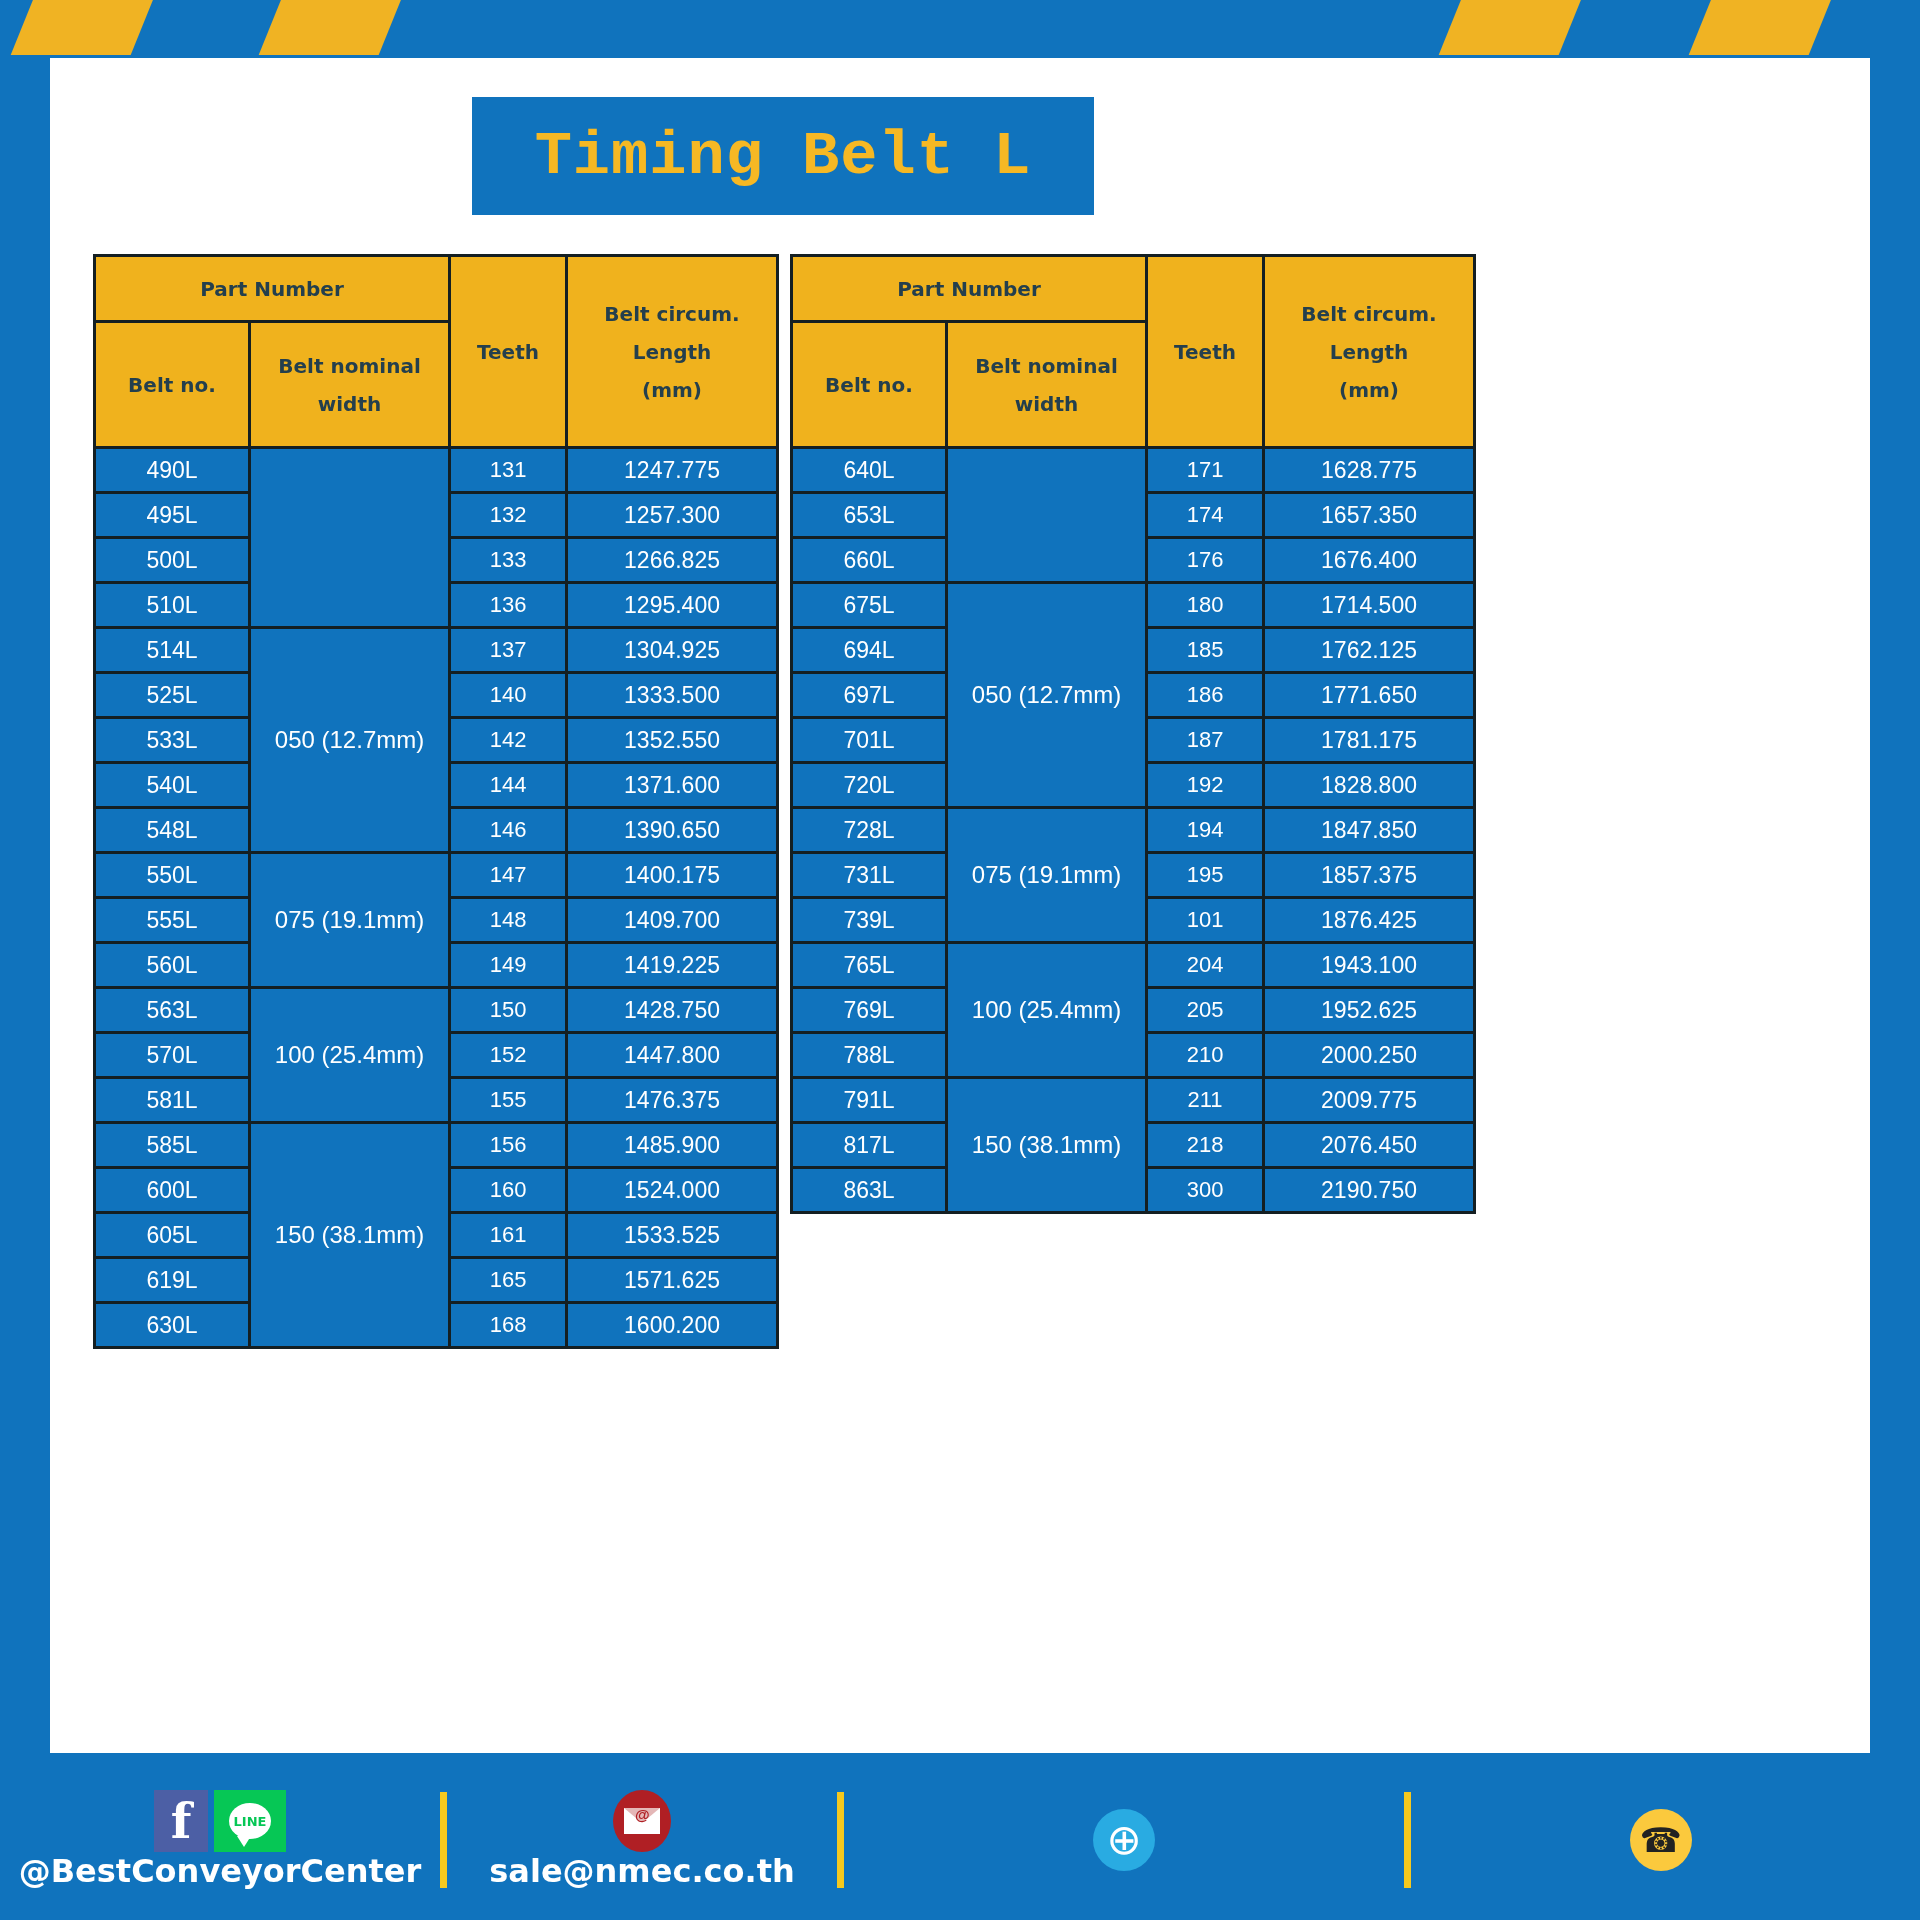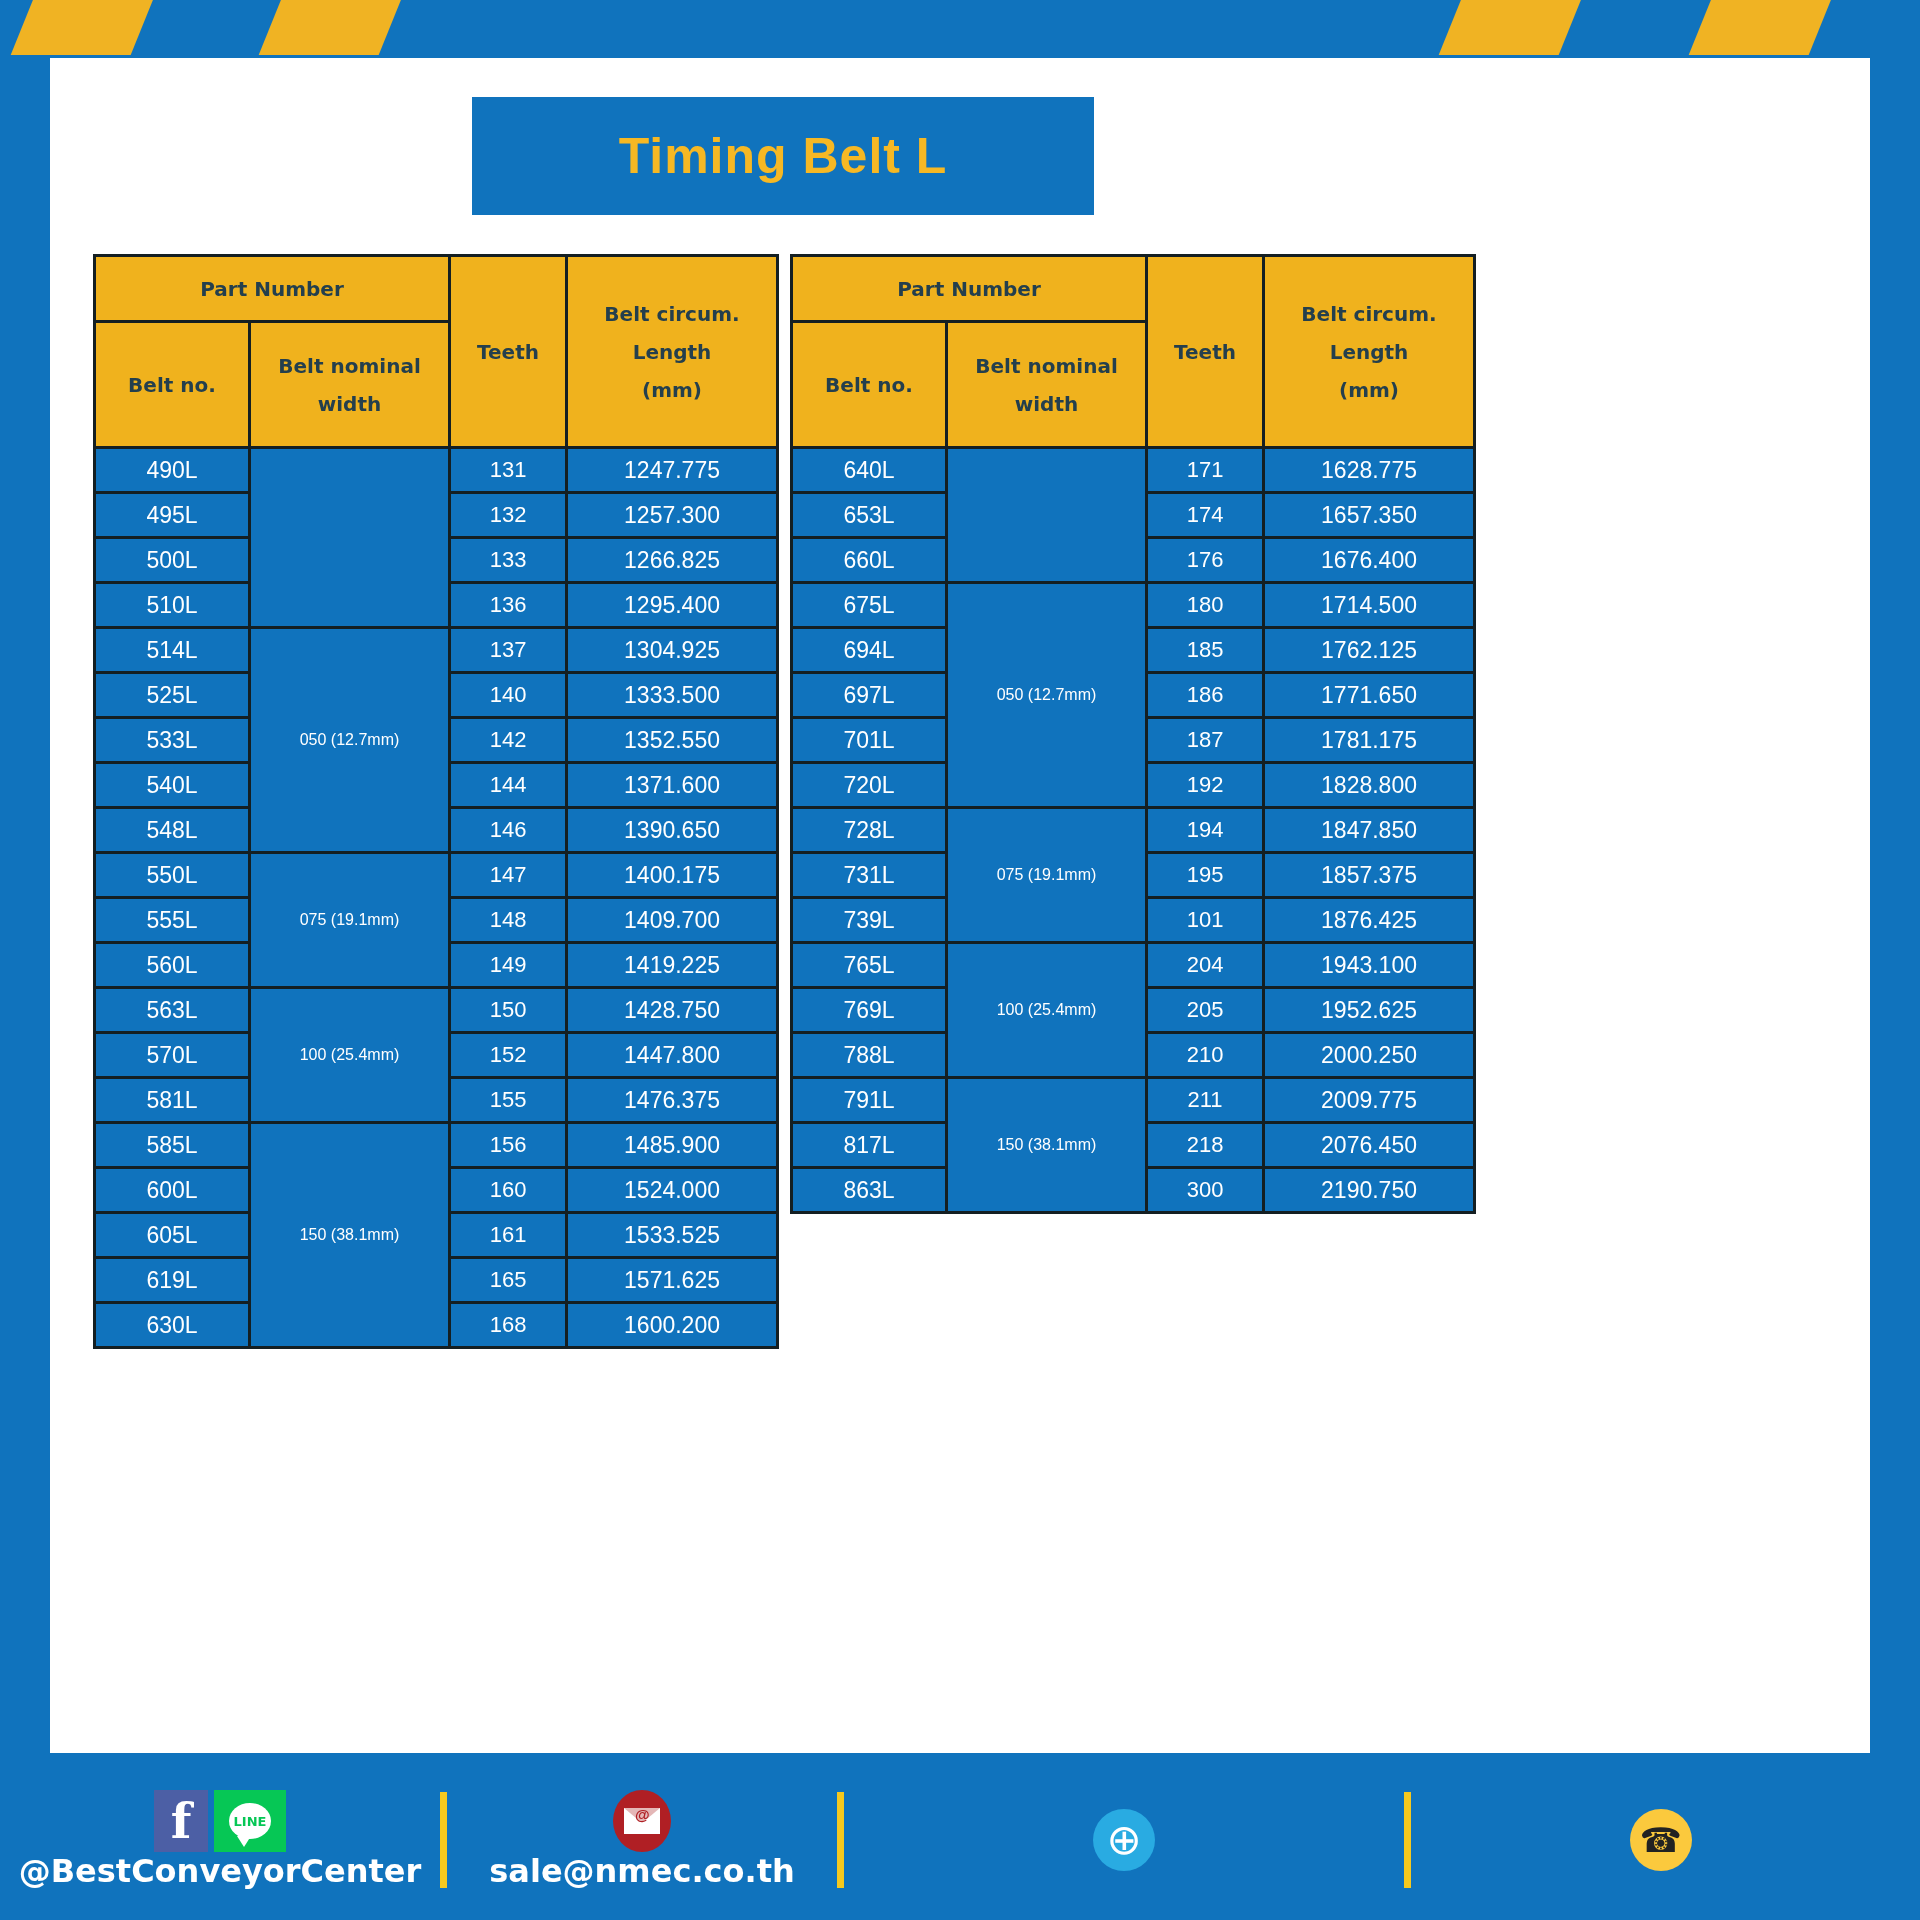--- a/index.html
+++ b/index.html
@@ -38,24 +38,24 @@
   
   .title-bar {
     position: absolute;
     left: 472px; top: 97px;
     width: 622px; height: 118px;
     background: #1073bd;
     display: flex; align-items: center; justify-content: center;
   }
   .title-bar .title-text {
     color: #f6b824;
-    font-size: 50px;
+    font-size: 62px;
     font-weight: bold;
     letter-spacing: 1px;
-    font-family: Liberation Sans, sans-serif;
+    font-family: Liberation Mono, monospace;
   }
 
   
   .watermark {
     position: absolute;
     left: 210px; top: 640px;
     width: 420px; height: 420px;
     opacity: 0.10;
     pointer-events: none;
   }
@@ -93,21 +93,21 @@
   tbody td {
     background: #1073bd;
     color: #ffffff;
     font-size: 23px;
     height: 45px;
     padding: 2px;
     font-family: "Liberation Sans", sans-serif;
   }
   tbody td.teeth { font-size: 22px; }
   tbody td.width-cell {
-    font-size: 16px;
+    font-size: 24px;
     vertical-align: middle;
   }
   
   col.c-beltno { width: 155px; }
   col.c-width  { width: 200px; }
   col.c-teeth  { width: 117px; }
   col.c-len    { width: 211px; }
 
   
   .footer {

